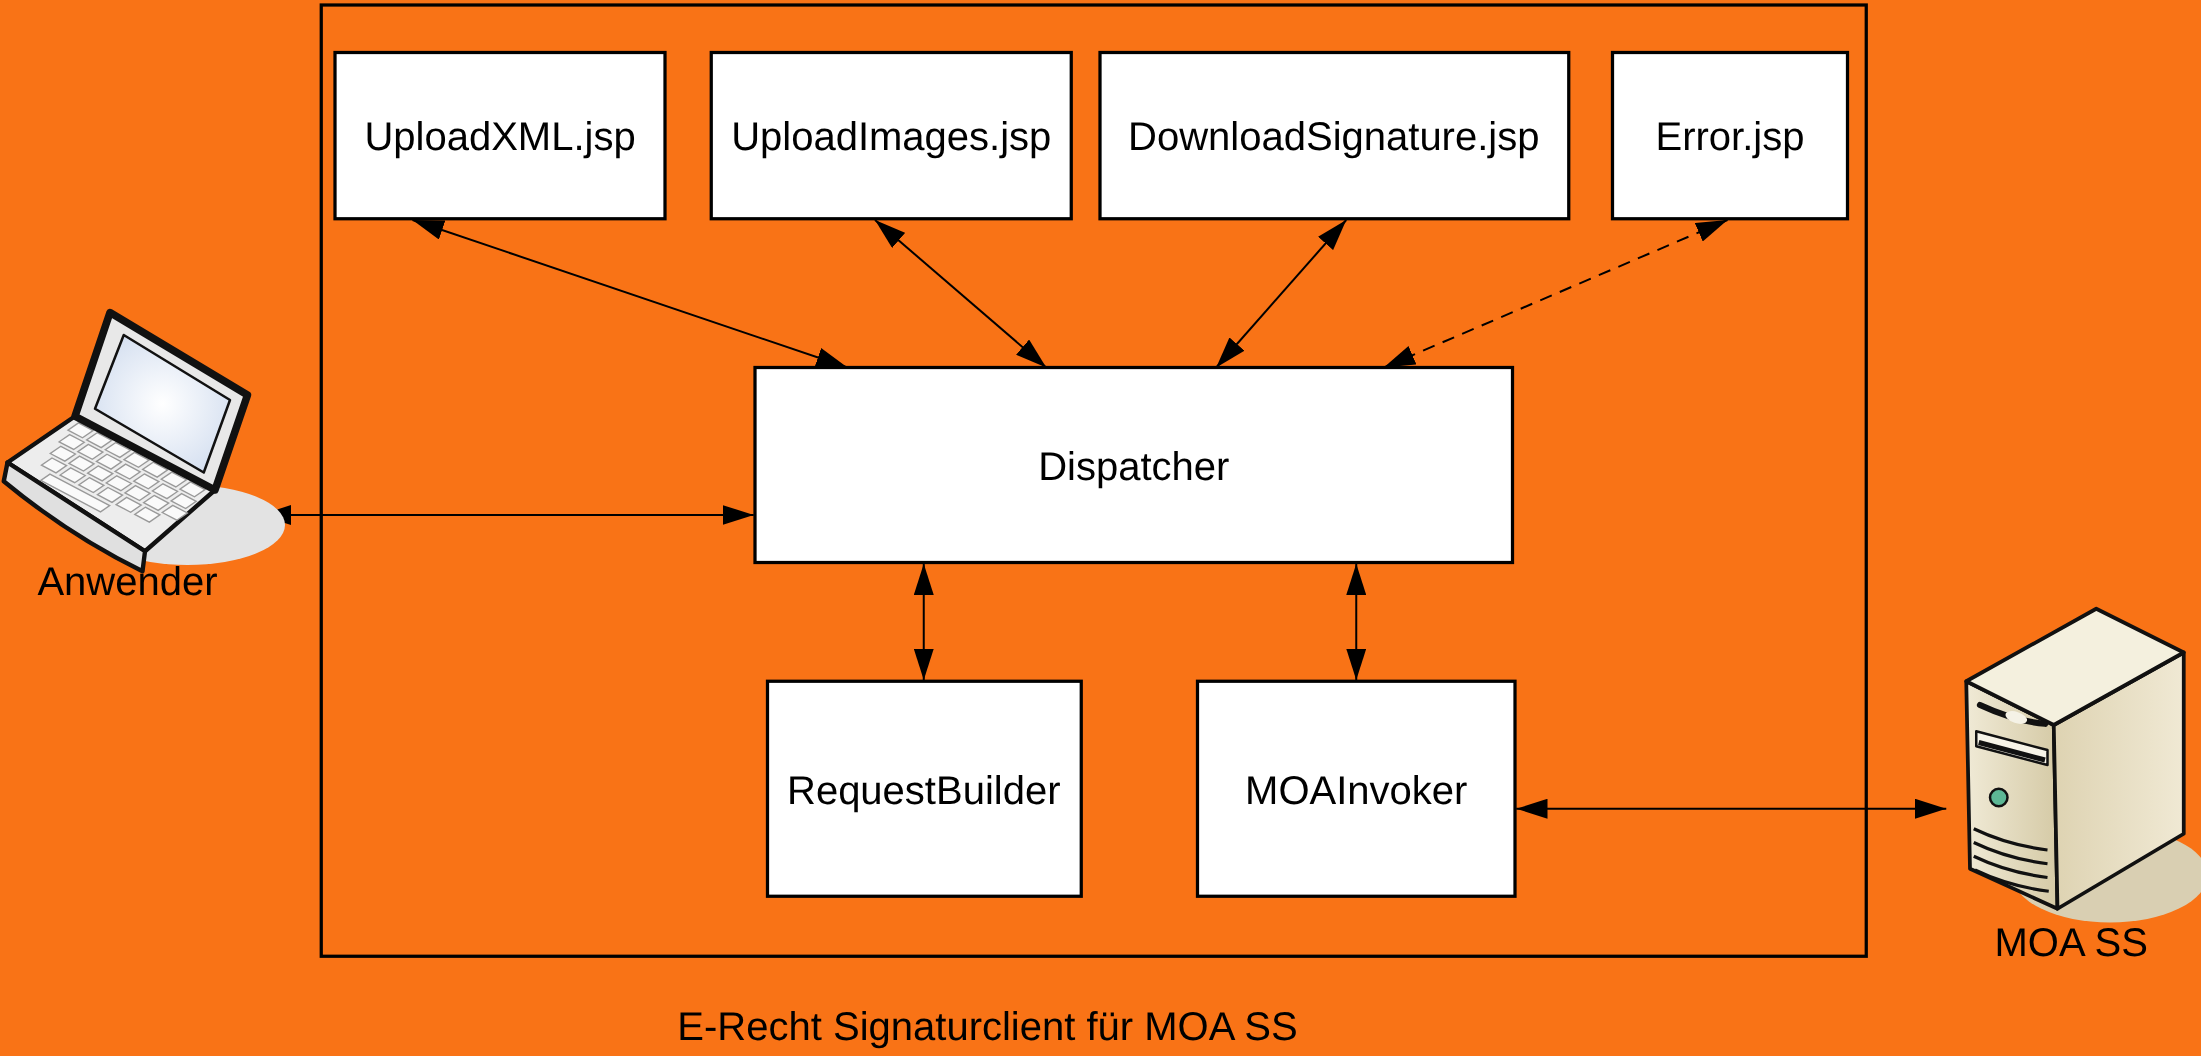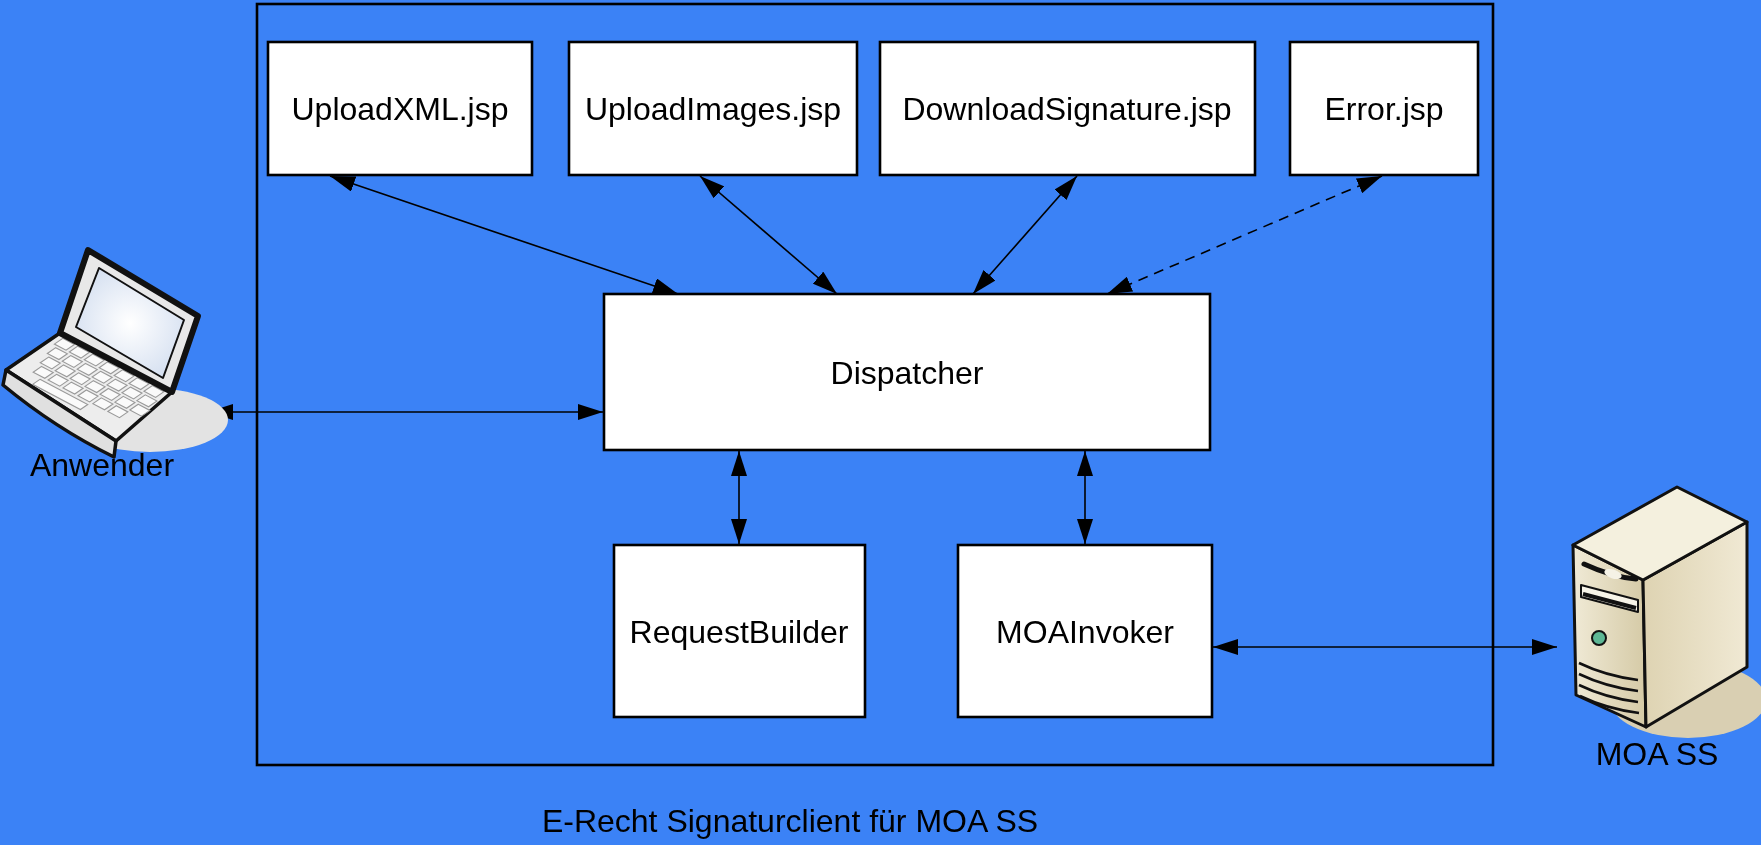--- a/index.html
+++ b/index.html
@@ -1,16 +1,16 @@
 <!DOCTYPE html>
 <html><head>
 <meta charset="utf-8">
 <style>
   html, body { margin: 0; padding: 0; background: #ffffff; }
-  .stage { width: 1761px; height: 845px; position: relative; background: #3b82f6; }
+  .stage { width: 1761px; height: 845px; position: relative; background: #f97316; }
   svg { display: block; }
   text {
     font-family: "Liberation Sans", "DejaVu Sans", sans-serif;
     font-size: 32px;
     fill: #000000;
   }
   .node-box { stroke: #000000; stroke-width: 2.6; }
   .outer-box { fill: none; stroke: #000000; stroke-width: 2.6; }
   .edge { stroke: #000000; stroke-width: 1.6; fill: none; }
   .edge.dashed { stroke-dasharray: 10 7; }

